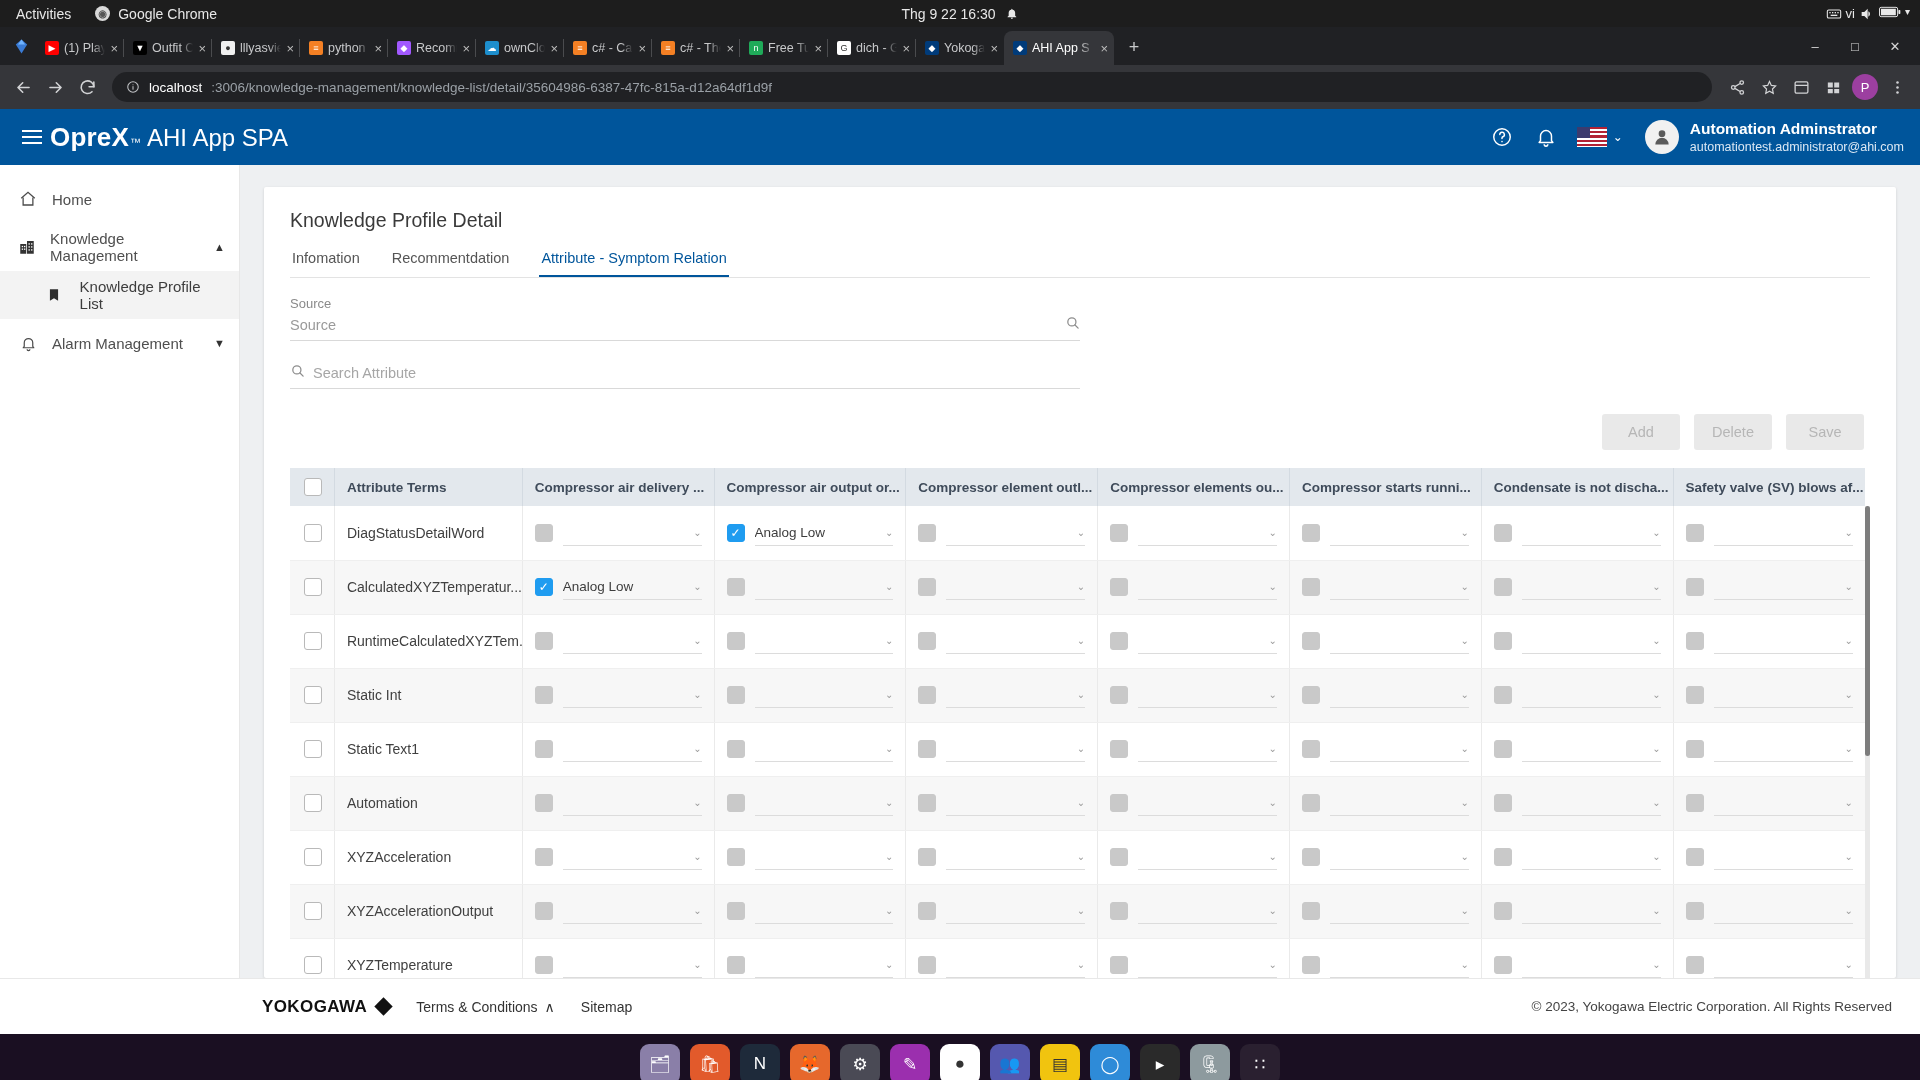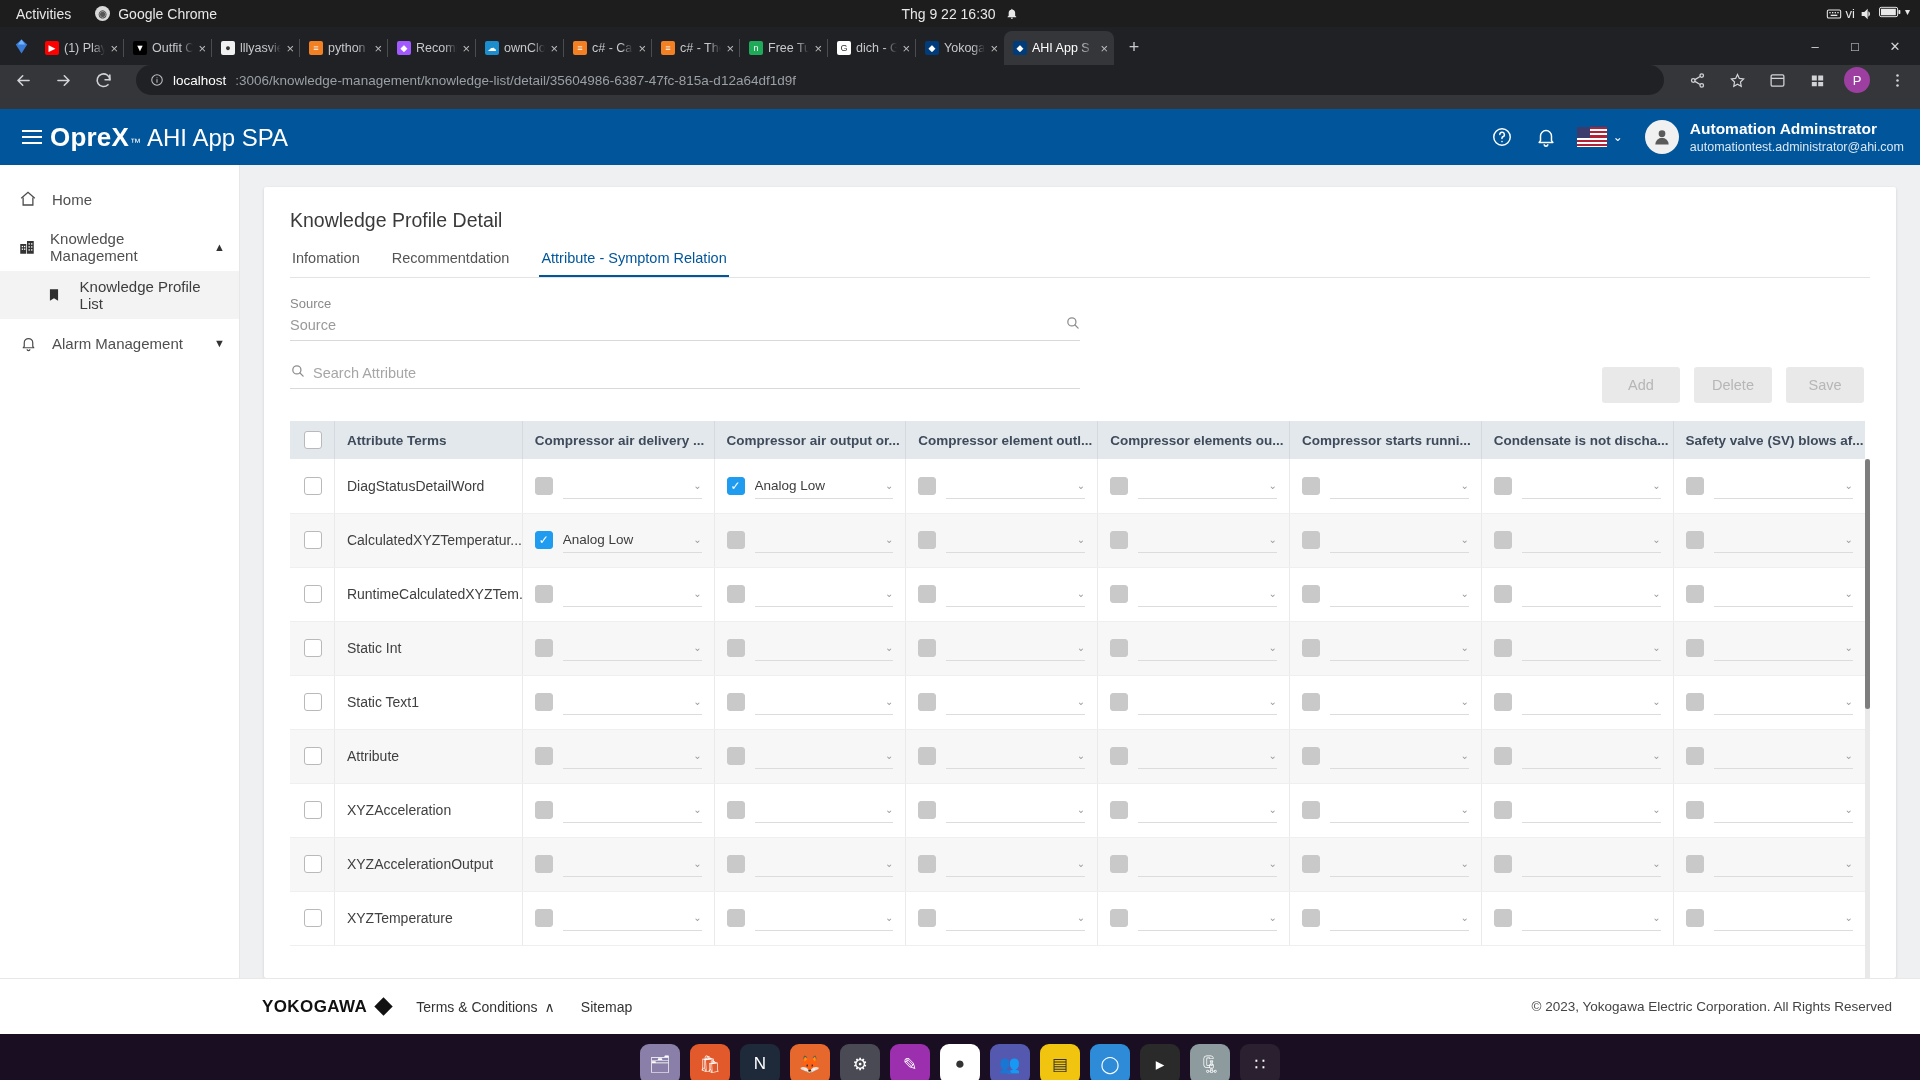--- a/index.html
+++ b/index.html
@@ -75,21 +75,21 @@
     display: flex; align-items: center; gap: 2px;
   }
   .winbtn {
     width: 38px; height: 30px; color: #d6d6d6; font-size: 13px;
     display: flex; align-items: center; justify-content: center;
   }
 
   
   .toolbar {
     height: 44px; background: #35363a;
-    display: flex; gap: 10px; padding: 0 8px;
+    display: flex; align-items: center; gap: 2px; padding: 0 8px;
   }
   .tb-icon {
     width: 30px; height: 30px; color: #d2d3d5;
     display: flex; align-items: center; justify-content: center;
     flex: 0 0 auto;
   }
   .omnibox {
     flex: 1 1 auto; height: 30px; background: #202124; border-radius: 15px;
     display: flex; align-items: center; gap: 9px; padding: 0 14px;
     margin: 0 8px; color: #e3e3e4; font-size: 13.5px;
@@ -165,21 +165,21 @@
 
   .actions-wrap { display: flex; align-items: flex-start; }
   .search-row { margin-top: 22px; max-width: 790px; flex: 1 1 auto; }
   .search-line { display: flex; align-items: center; gap: 8px;
     border-bottom: 1px solid #d9d9d9; padding-bottom: 6px; }
   .search-line .ph { font-size: 14.5px; color: #a6a6a6; }
   .btns { display: flex; gap: 14px; margin: 26px 6px 0 auto; }
   .btn {
     min-width: 78px; height: 36px; border-radius: 3px; background: #e9e9e9;
     color: #b6b6b6; font-size: 14.5px; display: flex; align-items: center;
-    justify-content: center; padding: 0 16px;
+    justify-content: center; padding: 0 16px; margin-top: 47px;
   }
 
   
   .table-wrap { margin-top: 18px; flex: 1 1 auto; min-height: 0;
     overflow: hidden; position: relative; border-top: 0; }
   table { border-collapse: collapse; table-layout: fixed; width: 1575px; }
   thead th {
     background: #e3e8ed; color: #3f4b5a; font-size: 13.5px; font-weight: bold;
     text-align: left; height: 38px; padding: 0 12px;
     border-right: 1px solid #d3dae1; white-space: nowrap; overflow: hidden;
@@ -915,21 +915,21 @@
                       <span class="cbox grey"></span>
                       <span class="sym-select">
                         <span class="val"></span>
                         <span class="car">⌄</span>
                       </span>
                     </span>
                   </td>
                 </tr>
                 <tr>
                   <td class="col-chk"><span class="cbox"></span></td>
-                  <td class="col-name">Attribute</td>
+                  <td class="col-name">Automation</td>
                   <td>
                     <span class="sym-cell">
                       <span class="cbox grey"></span>
                       <span class="sym-select">
                         <span class="val"></span>
                         <span class="car">⌄</span>
                       </span>
                     </span>
                   </td>
                   <td>

